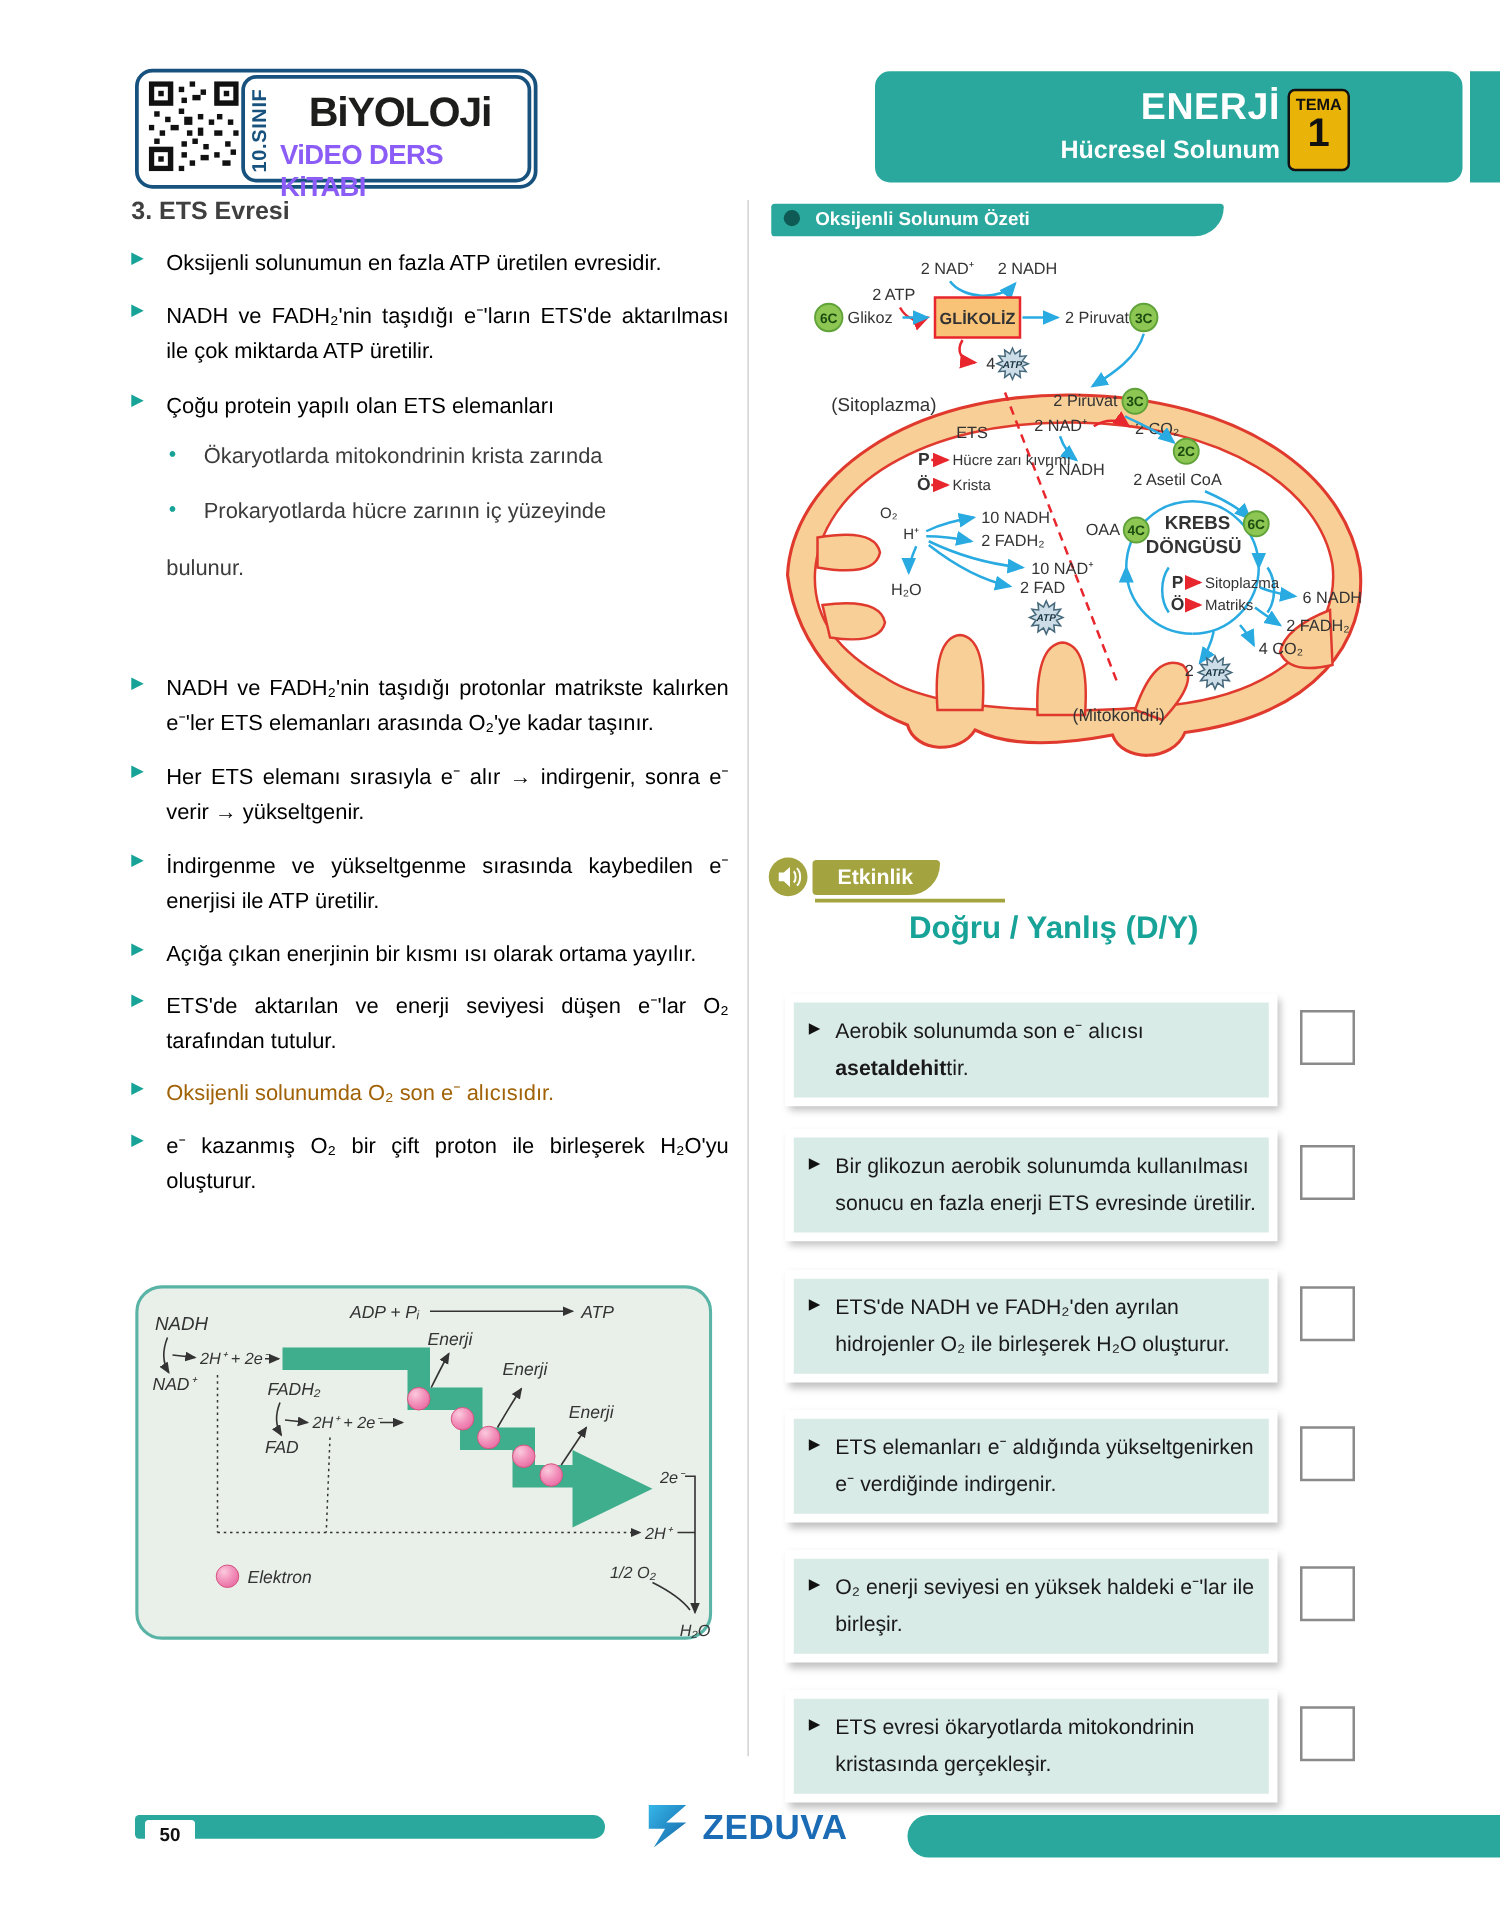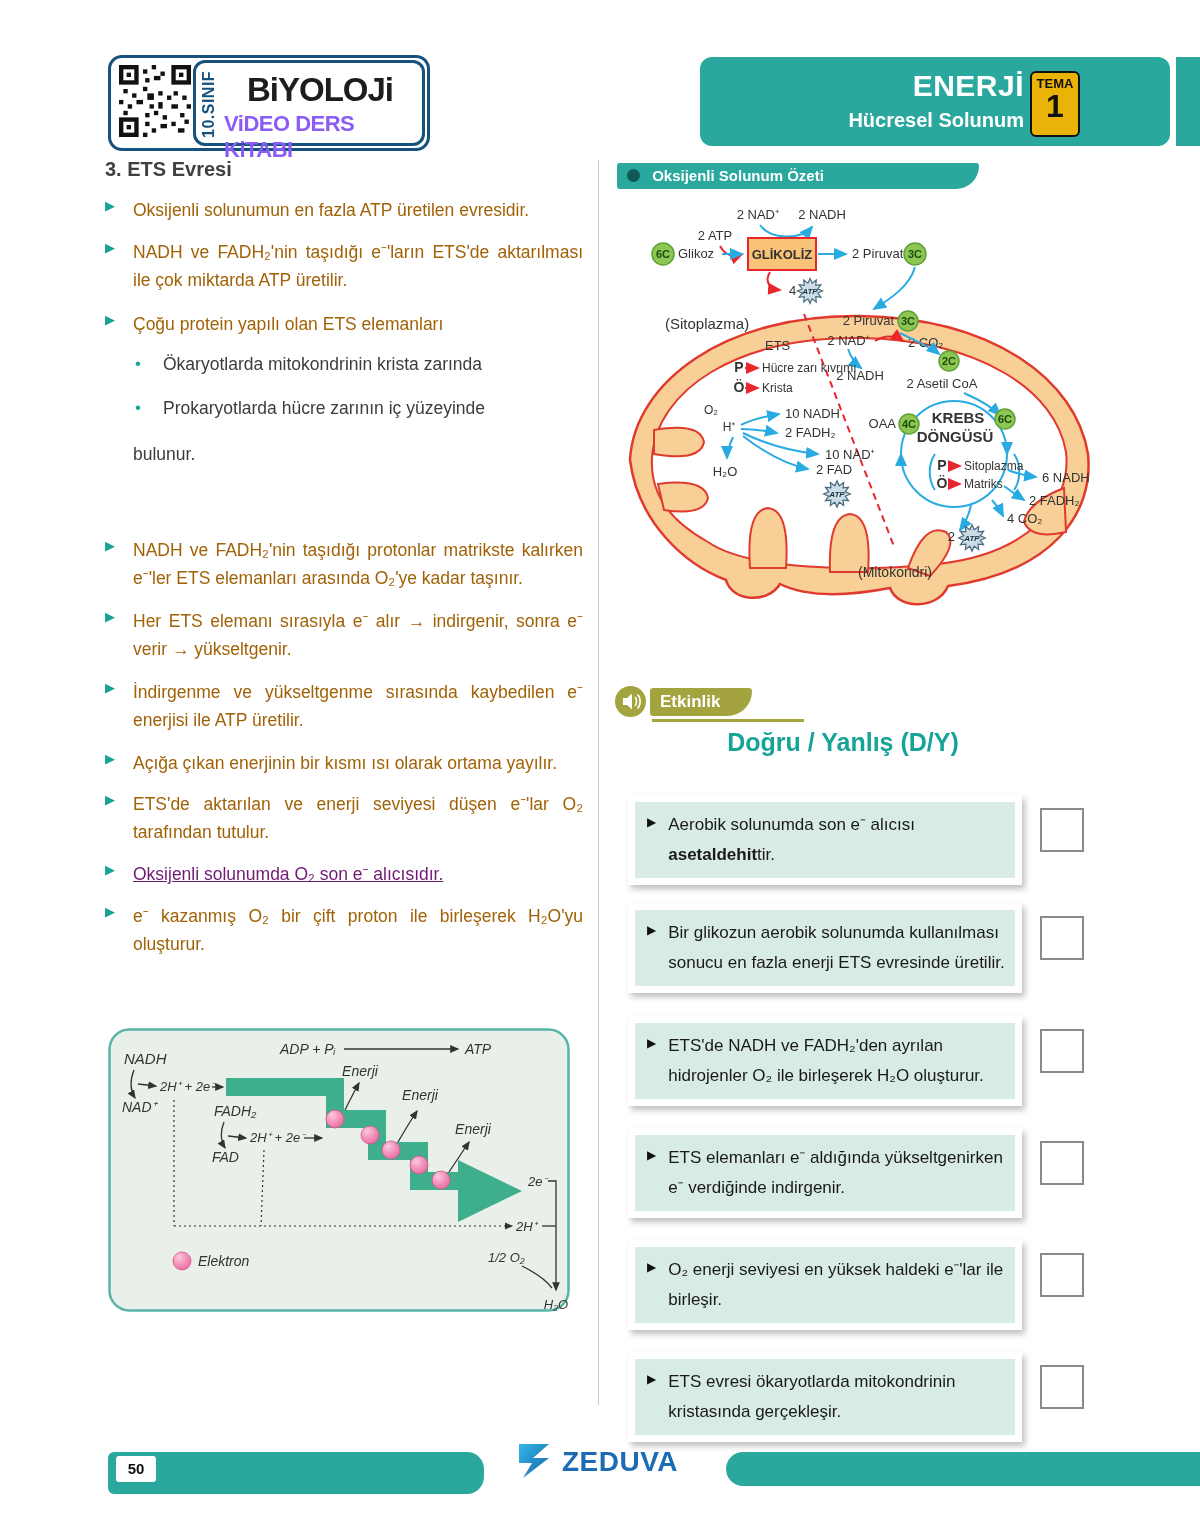--- a/index.html
+++ b/index.html
@@ -18,40 +18,40 @@
   .unit-title{position:absolute;right:146px;top:12px;font-size:30px;font-weight:bold;color:#fff;letter-spacing:.5px;}
   .unit-sub{position:absolute;right:146px;top:52px;font-size:20px;font-weight:bold;color:#fff;}
   .tema-box{position:absolute;right:90px;top:14px;width:46px;height:62px;background:#eab308;border:2px solid #111;border-radius:6px;text-align:center;}
   .tema-label{font-size:13px;font-weight:bold;color:#111;margin-top:3px;}
   .tema-num{font-size:32px;font-weight:bold;color:#111;line-height:30px;}
   
   .vdivider{position:absolute;left:598px;top:160px;width:1px;height:1245px;background:#c9c9c9;}
   .l-heading{position:absolute;left:105px;top:158px;font-size:20px;font-weight:bold;color:#404040;}
   .bullet{position:absolute;left:105px;width:478px;}
   .bullet .tri{position:absolute;left:0;top:2px;font-size:13px;color:#17a397;}
-  .bullet p{margin:0 0 0 28px;font-size:17.5px;line-height:1.62;text-align:justify;color:#a16207;}
-  .bullet.red p{color:#701a75;text-decoration:underline;}
+  .bullet p{margin:0 0 0 28px;font-size:17.5px;line-height:1.62;text-align:justify;color:#000000;}
+  .bullet.red p{color:#a16207;}
   .subbullet{position:absolute;left:135px;width:440px;}
   .subbullet .dot{position:absolute;left:0;top:0px;font-size:17px;color:#17a397;}
   .subbullet p{margin:0 0 0 28px;font-size:17.5px;color:#3c3c3c;}
   .tailtext{position:absolute;left:133px;font-size:17.5px;color:#3c3c3c;}
   
   .sum-tab{position:absolute;left:617px;top:163px;width:362px;height:26px;background:#2aa89d;border-radius:5px 5px 40px 5px;color:#fff;font-weight:bold;font-size:15px;line-height:26px;padding-left:10px;box-sizing:border-box;}
   .sum-tab .dot{display:inline-block;width:13px;height:13px;background:#0f5a54;border-radius:50%;margin-right:8px;vertical-align:-1px;}
   .act-circle{position:absolute;left:615px;top:686px;width:31px;height:31px;background:#a3a340;border-radius:50%;}
-  .act-tab{position:absolute;left:650px;top:688px;width:102px;height:28px;background:#a3a340;border-radius:4px 4px 30px 4px;color:#fff;font-weight:bold;font-size:17px;line-height:27px;padding-left:10px;box-sizing:border-box;}
+  .act-tab{position:absolute;left:650px;top:688px;width:102px;height:28px;background:#a3a340;border-radius:4px 4px 30px 4px;color:#fff;font-weight:bold;font-size:17px;line-height:27px;padding-left:20px;box-sizing:border-box;}
   .act-line{position:absolute;left:652px;top:719px;width:152px;height:3px;background:#a3a340;}
   .dy-heading{position:absolute;left:608px;top:728px;width:470px;text-align:center;font-size:25px;font-weight:bold;color:#17a397;}
   .stmt{position:absolute;left:628px;width:394px;background:#fff;box-shadow:3px 4px 6px rgba(0,0,0,.25);padding:7px;box-sizing:border-box;}
   .stmt-inner{background:#d9ebe7;padding:8px 10px;display:flex;}
   .stmt .mark{font-size:12px;color:#111;margin:5px 12px 0 2px;}
   .stmt-text{font-size:17px;line-height:1.75;color:#1a1a1a;}
   .checkbox{position:absolute;left:1040px;width:40px;height:40px;background:#fff;border:2px solid #8a8a8a;}
   
-  .foot-bar-l{position:absolute;left:108px;top:1452px;width:376px;height:42px;background:#2aa89d;border-radius:6px 17px 17px 6px;}
+  .foot-bar-l{position:absolute;left:108px;top:1452px;width:376px;height:19px;background:#2aa89d;border-radius:6px 17px 17px 6px;}
   .page-num{position:absolute;left:8px;top:4px;width:40px;height:26px;background:#fff;border-radius:3px;text-align:center;font-weight:bold;font-size:15px;line-height:26px;color:#111;}
   .foot-bar-r{position:absolute;left:726px;top:1452px;width:474px;height:34px;background:#2aa89d;border-radius:17px 0 0 17px;}
   .brand-text{position:absolute;left:562px;top:1446px;font-size:28px;font-weight:bold;color:#1b6cb5;letter-spacing:.5px;}
   .brand-glyph{position:absolute;left:516px;top:1442px;}
   
   .diag{position:absolute;}
   text{font-family:"Liberation Sans",sans-serif;fill:#333;}
   .t13{font-size:13px;} .t12{font-size:12px;} .t15{font-size:15px;} .t14{font-size:14px;}
   .bold{font-weight:bold;}
   .it{font-style:italic;}

